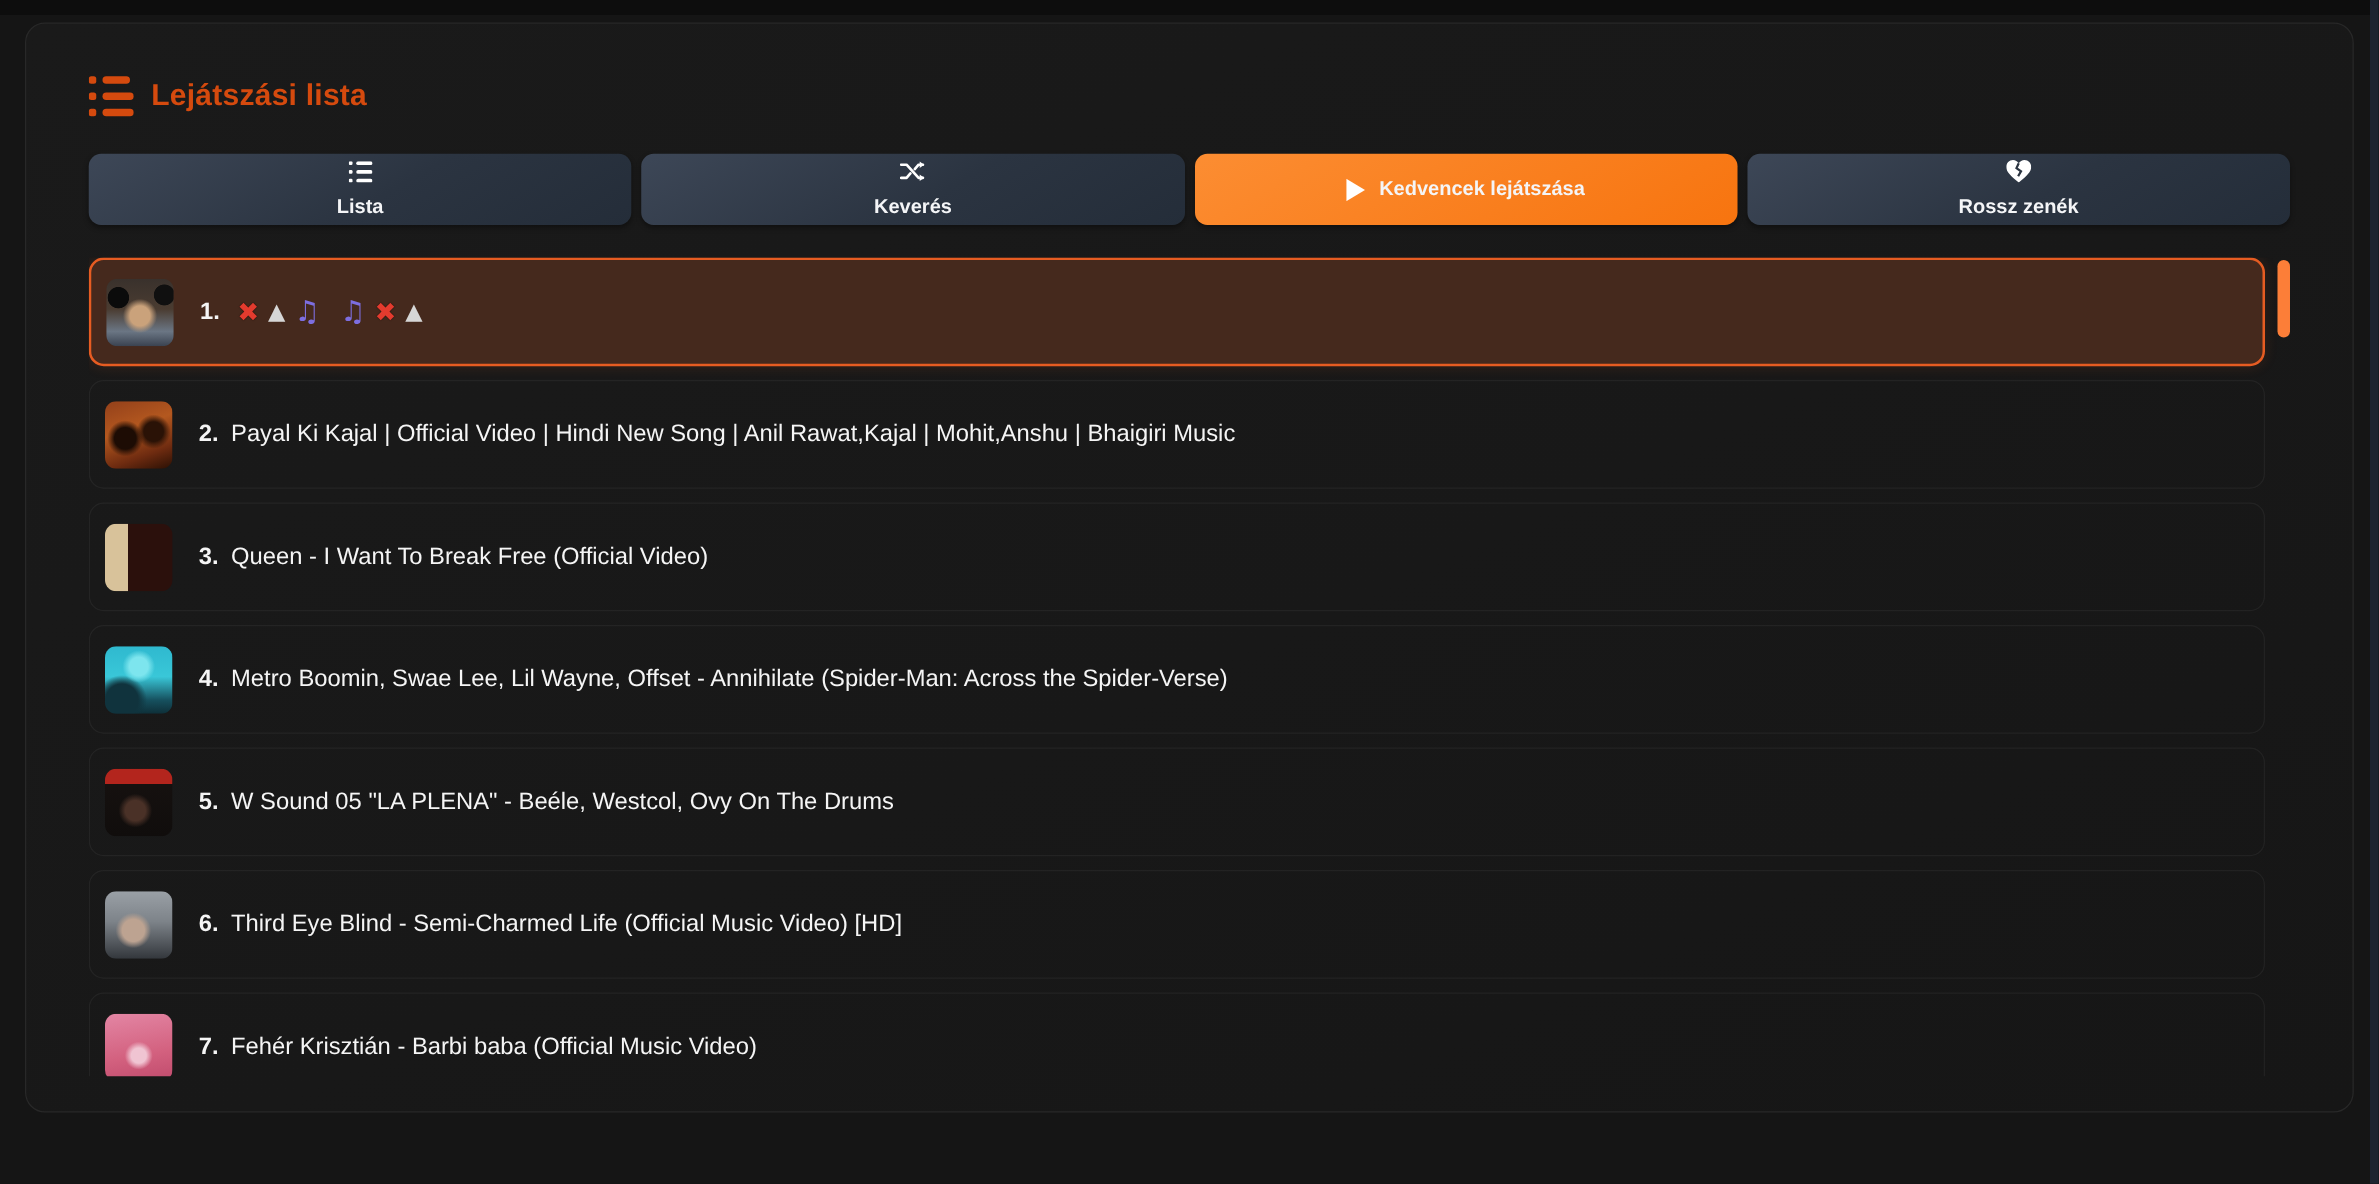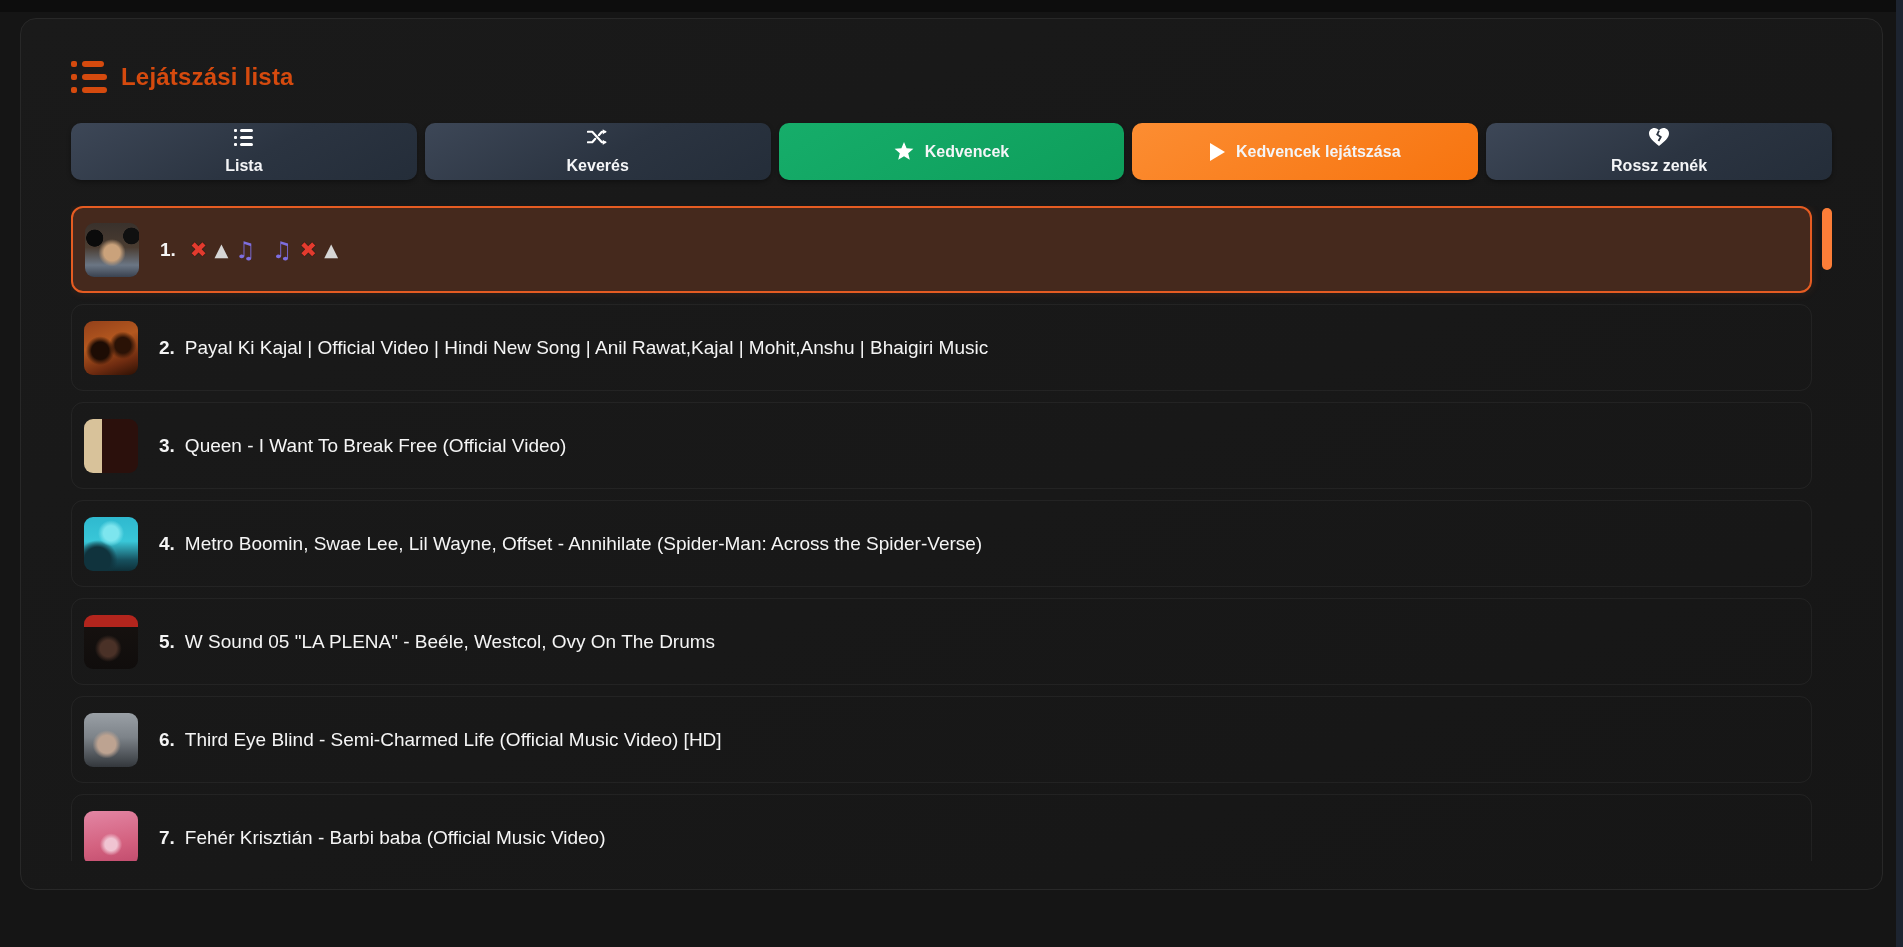--- a/index.html
+++ b/index.html
@@ -172,26 +172,20 @@
         <path d="M1 4 h5 l11 12 h4"></path>
         <path d="M1 16 h5 l3.5 -4"></path>
         <path d="M13.5 8 L17 4 h4"></path>
         <path d="M18 1 l4 3 -4 3" fill="#fff" stroke="none"></path>
         <path d="M18 13 l4 3 -4 3" fill="#fff" stroke="none"></path>
       </svg>
       <span>Keverés</span>
     </button>
 
 
-    <button class="tbtn tbtn-green">
-      <svg width="20" height="19" viewBox="0 0 20 19" fill="#fff">
-        <path d="M10 0 l2.6 6.3 6.8 0.5 -5.2 4.4 1.6 6.6 L10 14.2 4.2 17.8 5.8 11.2 0.6 6.8 7.4 6.3 Z"></path>
-      </svg>
-      <span>Kedvencek</span>
-    </button>
 
     <button class="tbtn tbtn-orange">
       <svg width="15" height="18" viewBox="0 0 15 18" fill="#fff">
         <path d="M0 0 L15 9 L0 18 Z"></path>
       </svg>
       <span>Kedvencek lejátszása</span>
     </button>
 
     <button class="tbtn tbtn-slate">
       <svg width="20" height="18" viewBox="0 0 20 18">

